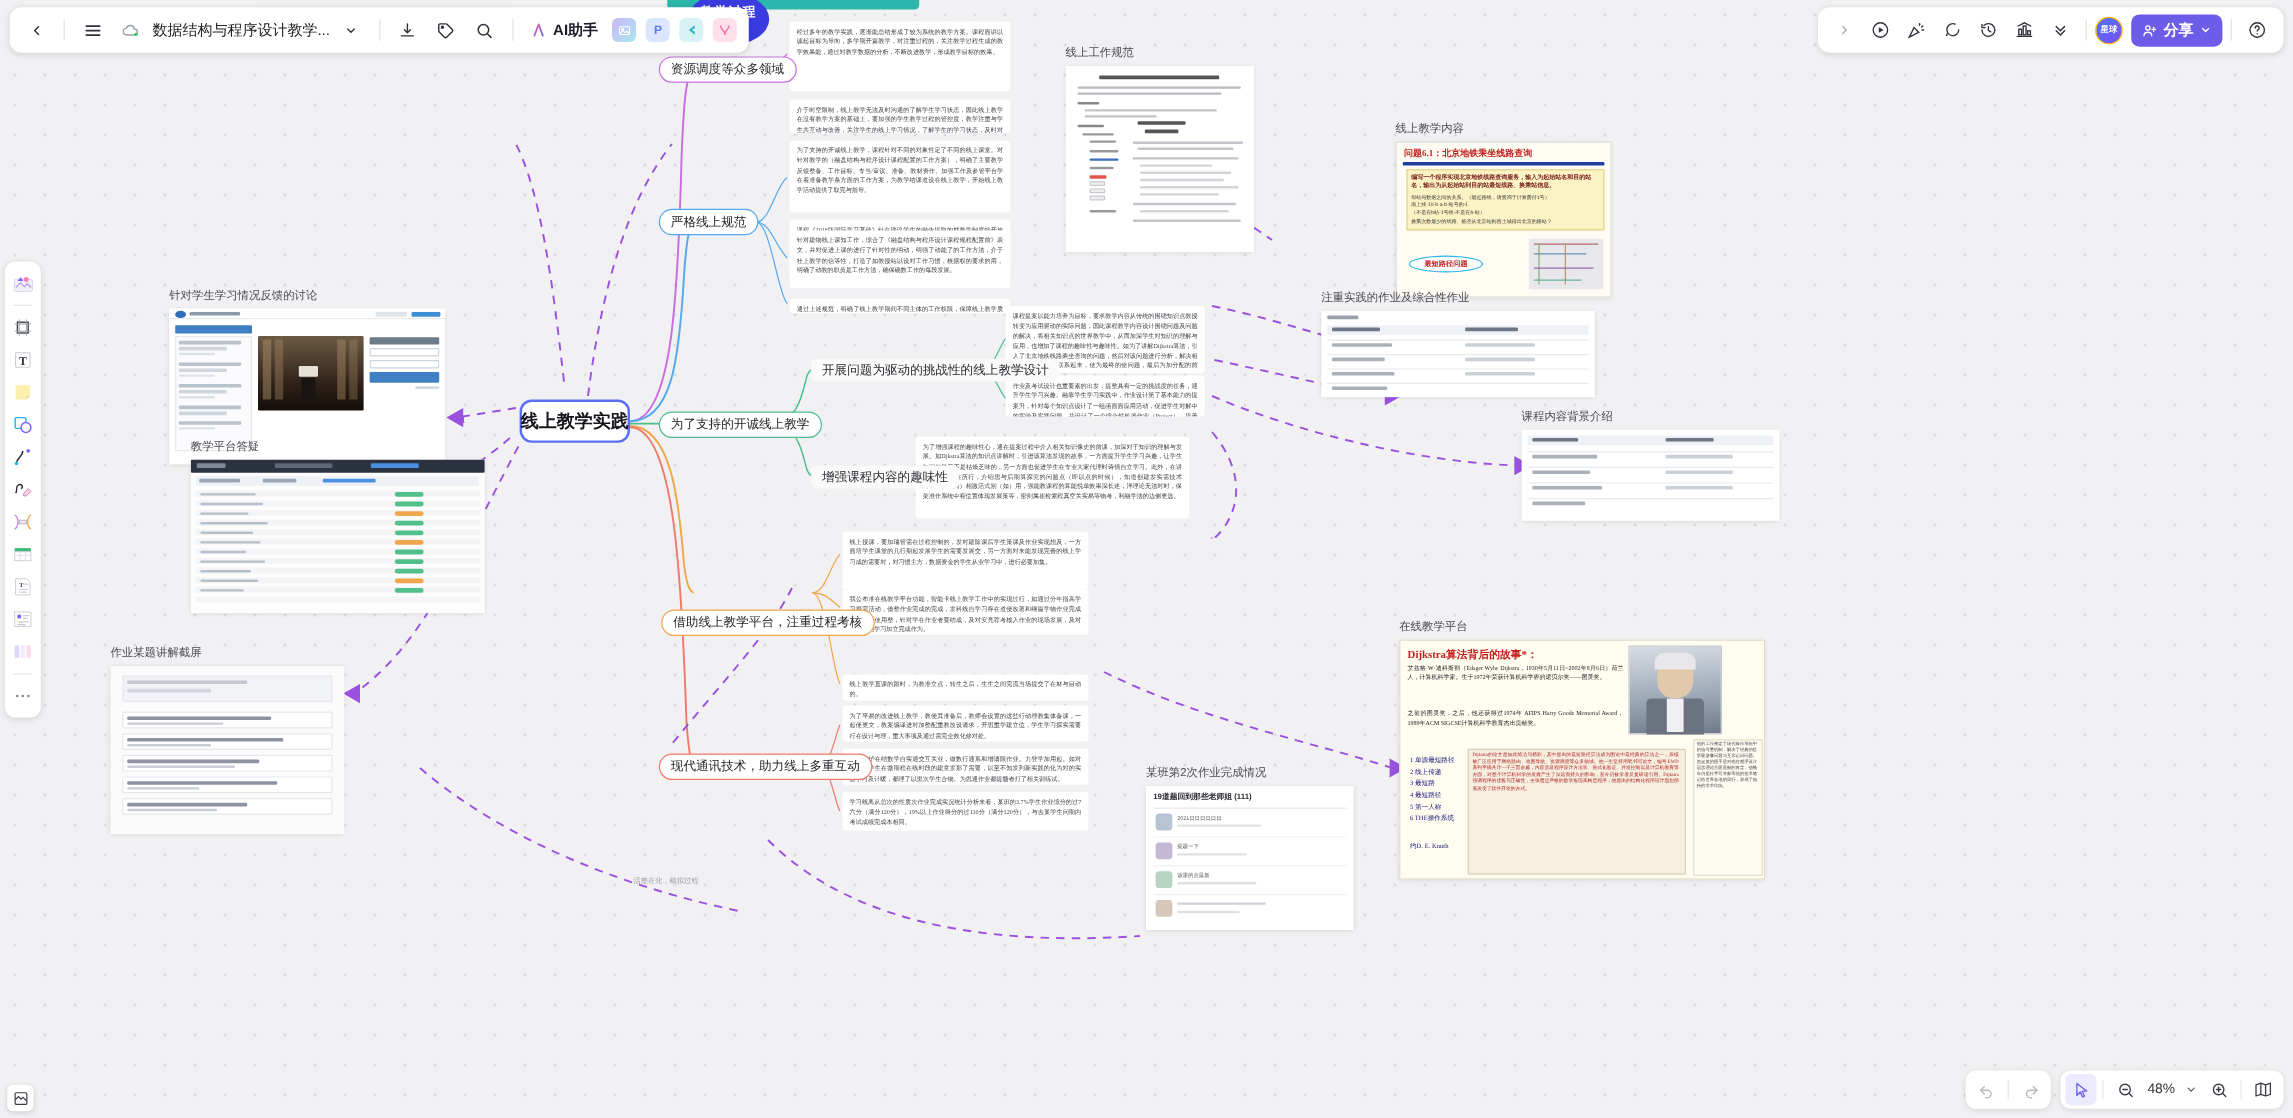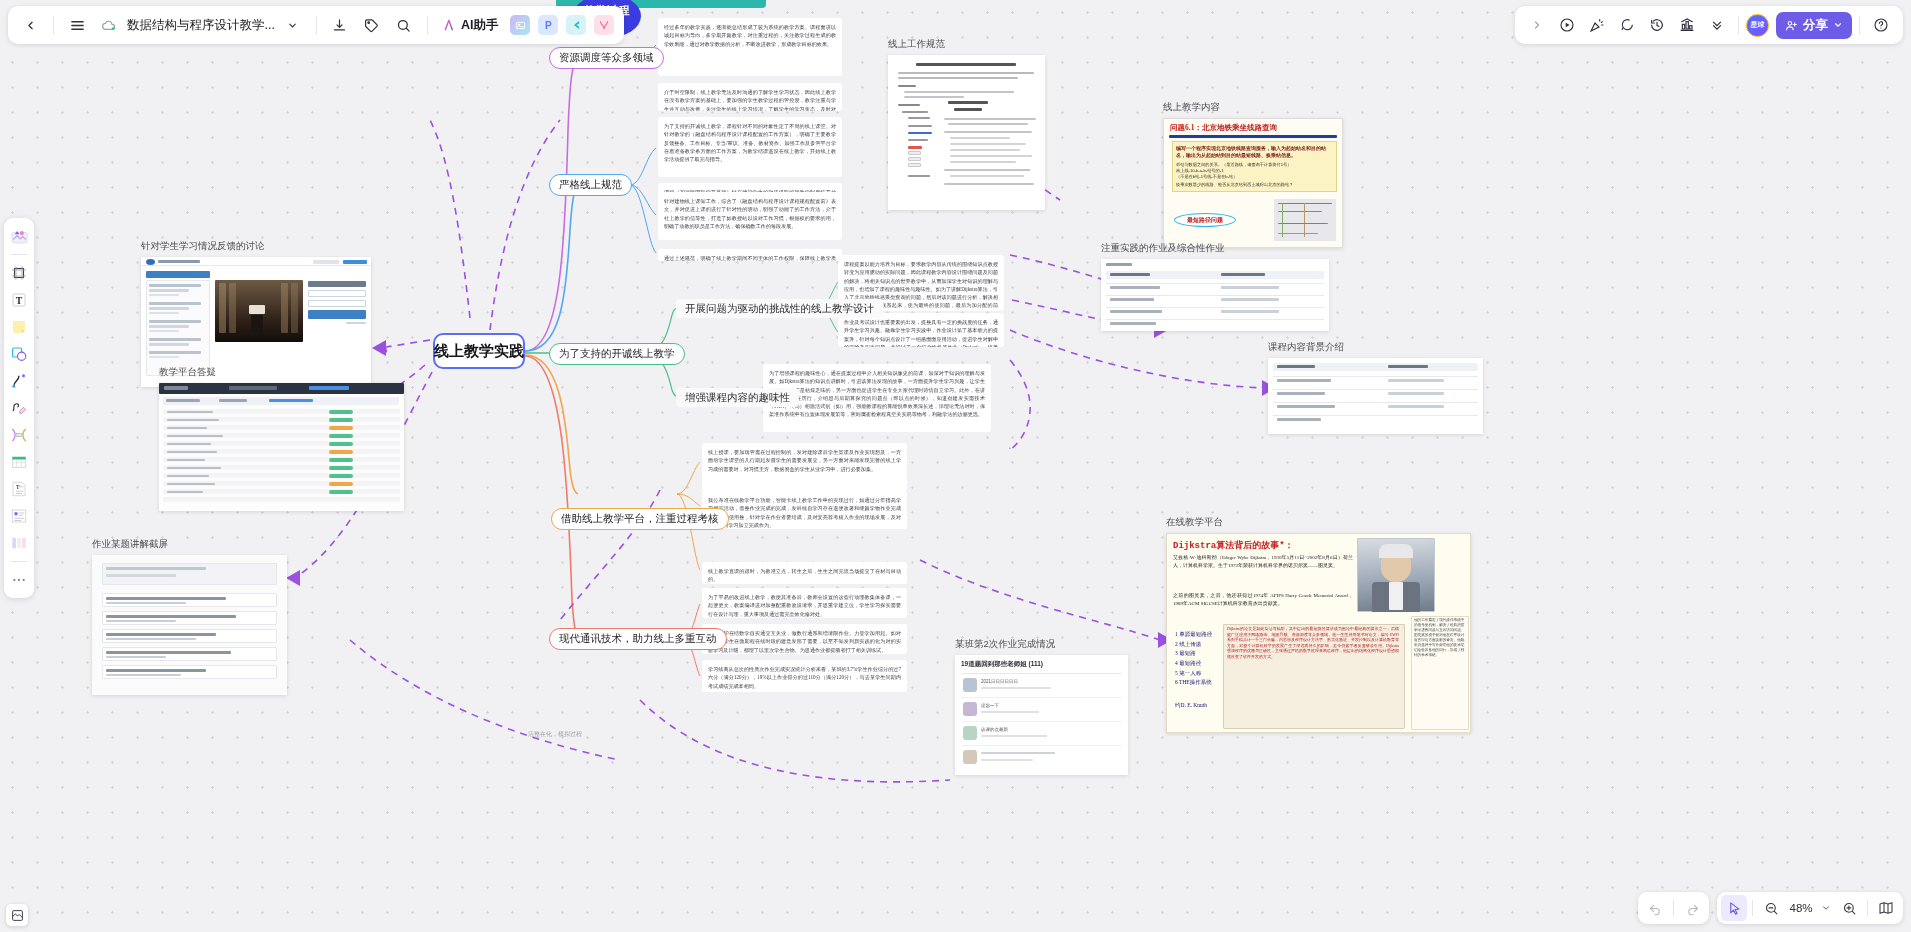--- a/index.html
+++ b/index.html
@@ -451,21 +451,21 @@
       <div class="bar" style="left:120px;top:47px;width:56px;height:3px;background:#cad0d8;"></div>
       <div class="bar" style="left:5px;top:57px;right:5px;height:1px;background:#e6e9ed;"></div>
       <div class="bar" style="left:9px;top:60px;width:44px;height:3px;background:#aab1bb;"></div>
     </div>
   </div>
 
 
   <div class="frame" style="left:1166px;top:516px;">
     <div class="cap">在线教学平台</div>
     <div class="shot" style="width:305px;height:200px;background:#fffdf0;border:1px solid #e2ddc8;">
-      <div style="position:absolute;left:6px;top:5px;font-size:9px;font-weight:bold;color:#c21f1f;font-family:Liberation Mono, monospace;">Dijkstra算法背后的故事*：</div>
+      <div style="position:absolute;left:6px;top:5px;font-size:9px;font-weight:bold;color:#c21f1f;font-family:Liberation Serif, serif;">Dijkstra算法背后的故事*：</div>
 
       <div class="bar" style="left:190px;top:4px;width:78px;height:74px;background:linear-gradient(175deg,#d8dde4,#9aa6b4 60%,#6f7b89);border:1px solid #c2c8d0;"></div>
       <div class="bar" style="left:214px;top:14px;width:30px;height:34px;border-radius:14px;background:#e3c9ab;"></div>
       <div class="bar" style="left:212px;top:10px;width:34px;height:14px;border-radius:8px 8px 0 0;background:#e8e8ea;"></div>
       <div class="bar" style="left:205px;top:48px;width:48px;height:30px;background:#6b7280;border-radius:4px 4px 0 0;"></div>
       <div class="bar" style="left:222px;top:48px;width:14px;height:28px;background:#f0f0f2;"></div>
 
       <div style="position:absolute;left:6px;top:20px;width:180px;font-size:5px;line-height:1.5;color:#1a1a20;
                   font-family:'Liberation Serif',serif;text-align:justify;">艾兹格·W·迪科斯彻（Edsger Wybe Dijkstra，1930年5月11日~2002年8月6日）荷兰人，计算机科学家。生于1972年荣获计算机科学界的诺贝尔奖——图灵奖。</div>
       <div style="position:absolute;left:6px;top:58px;width:180px;font-size:5px;line-height:1.5;color:#1a1a20;

